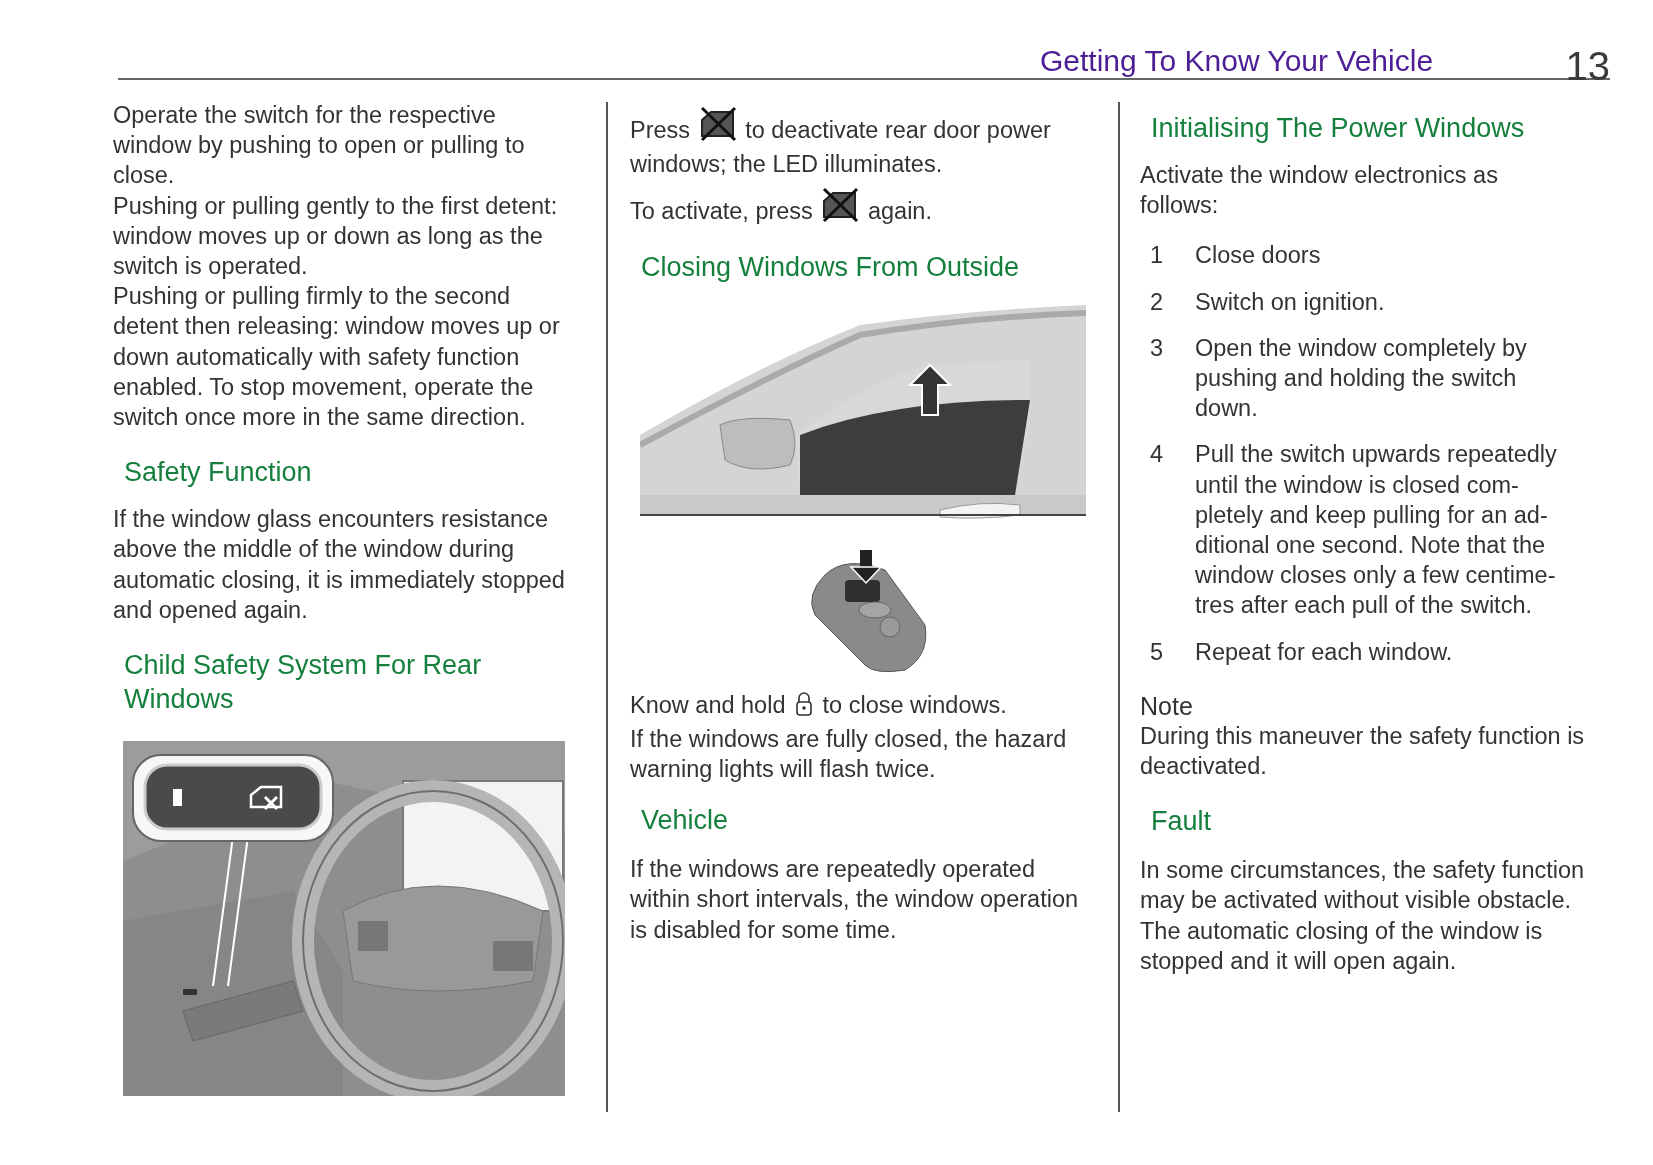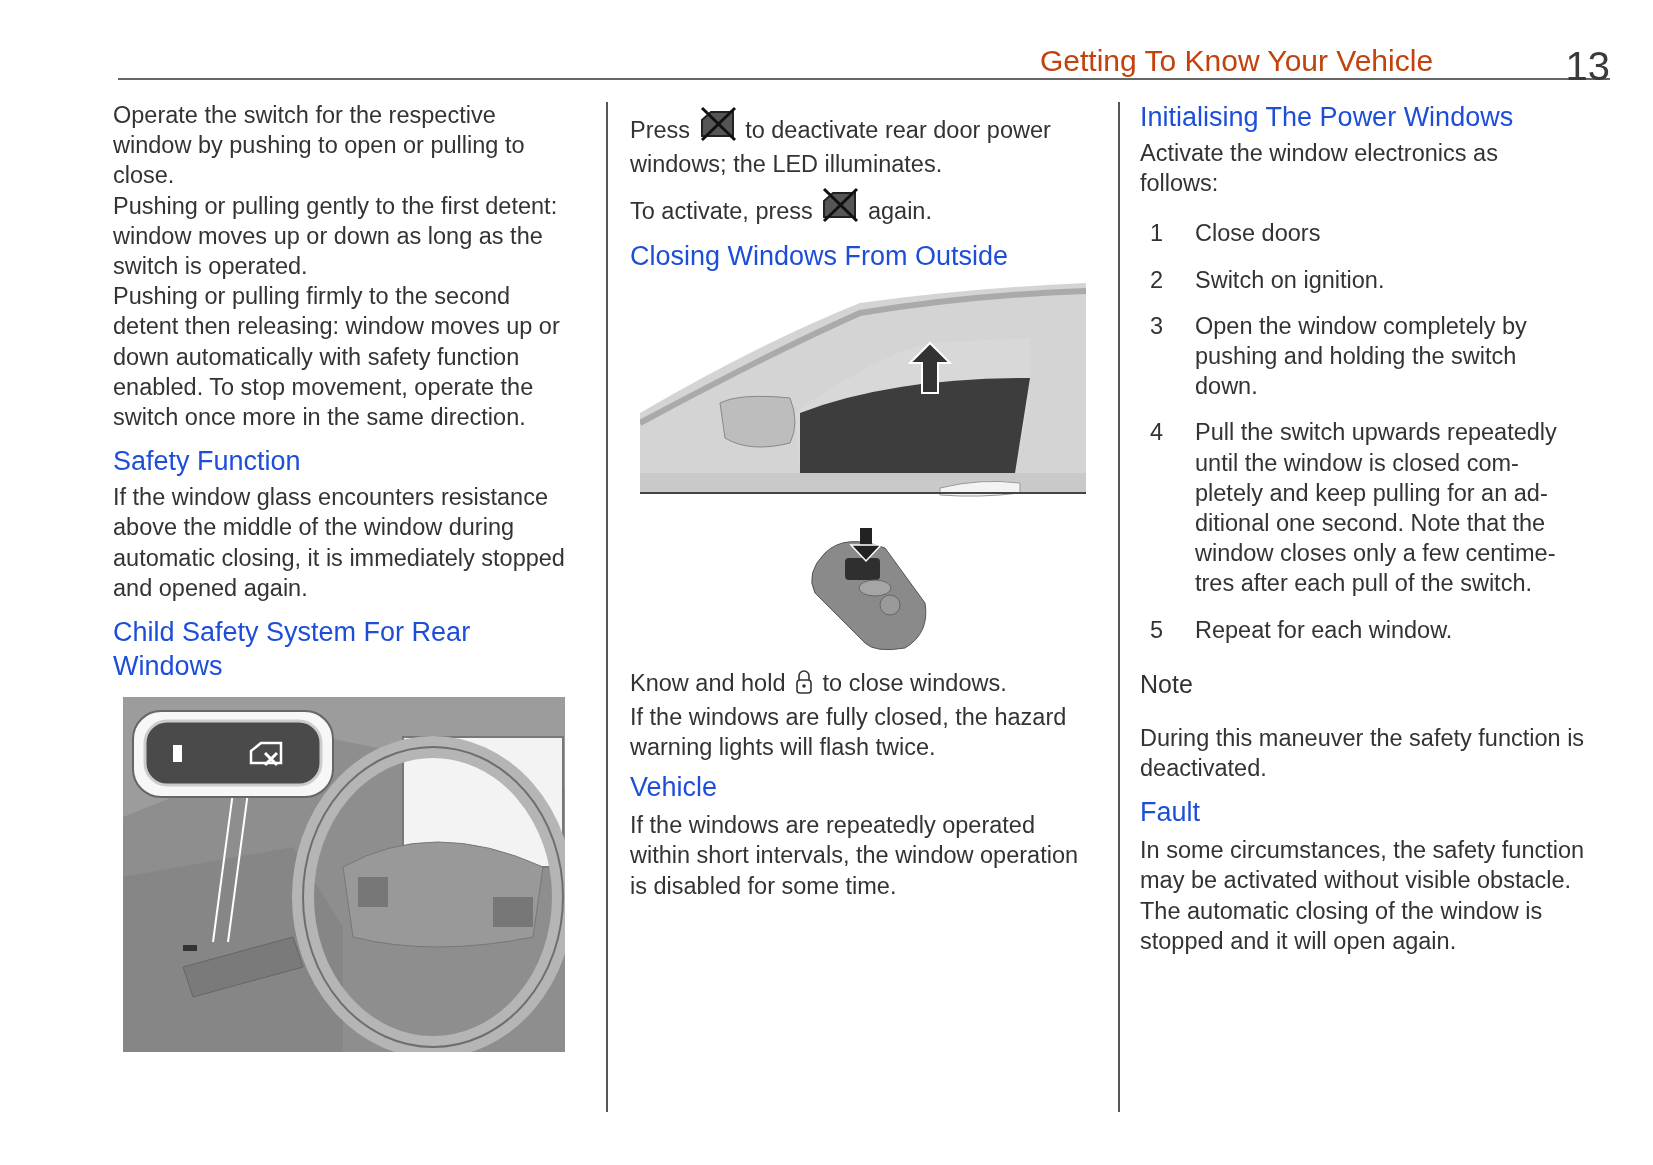--- a/index.html
+++ b/index.html
@@ -1,28 +1,28 @@
 <!DOCTYPE html>
 <html><head>
 <meta charset="utf-8">
 <style>
   html, body { margin:0; padding:0; background:#ffffff; }
   body { width:1653px; height:1165px; position:relative; overflow:hidden;
          font-family:"Liberation Sans", sans-serif; color:#333333; }
   .header { position:absolute; left:118px; top:40px; width:1492px; height:38px;
             border-bottom:2px solid #666; }
-  .header-title { position:absolute; left:922px; top:4px; font-size:30px; color:#c2410c; white-space:nowrap; }
+  .header-title { position:absolute; left:922px; top:4px; font-size:30px; color:#4c1d95; white-space:nowrap; }
   .header-page { position:absolute; right:0; top:4px; font-size:40px; color:#3a3a3a; }
   .col { position:absolute; top:100px; }
   .col1 { left:113px; width:460px; }
   .col2 { left:630px; width:470px; }
   .col3 { left:1140px; width:480px; }
   .vrule { position:absolute; top:102px; width:2px; height:1010px; background:#555; }
   p { margin:0; font-size:23.5px; line-height:30.2px; }
-  h2 { margin:0; font-weight:normal; font-size:27px; line-height:34px; color:#1d4ed8; }
+  h2 { margin:11px; font-weight:normal; font-size:27px; line-height:34px; color:#15803d; }
   .gap-s { height:8px; }
   .gap-m { height:12px; }
   .icon-inline { display:inline-block; vertical-align:-4px; margin:0 2px; }
   .figure { position:relative; overflow:hidden; }
   .steps { margin:0; padding:0; list-style:none; }
   .steps li { display:flex; font-size:23.5px; line-height:30.2px; margin-bottom:16px; }
   .steps .num { width:55px; padding-left:10px; box-sizing:border-box; flex:none; }
   .steps .txt { flex:1; }
   .note-h { font-size:25px; line-height:30px; }
 </style>
@@ -164,18 +164,18 @@
         <span class="num">4</span>
         <span class="txt" style="max-width:380px;">Pull the switch upwards repeated­ly until the window is closed com­pletely and keep pulling for an ad­ditional one second. Note that the window closes only a few centime­tres after each pull of the switch.</span>
       </li>
     <li>
         <span class="num">5</span>
         <span class="txt">Repeat for each window.</span>
       </li>
   </ol>
   <div style="height:8px"></div>
   <div class="note-h">Note</div>
-  <p style="width:450px;margin-top:24px;">During this maneuver the safety function is deactivated.</p>
+  <p style="width:450px;">During this maneuver the safety function is deactivated.</p>
   <div class="gap-m"></div>
   <h2>Fault</h2>
   <div style="height:6px"></div>
   <p style="width:455px;">In some circumstances, the safety function may be activated without visible obstacle. The automatic closing of the window is stopped and it will open again.</p>
 </div>
 
 </body></html>

